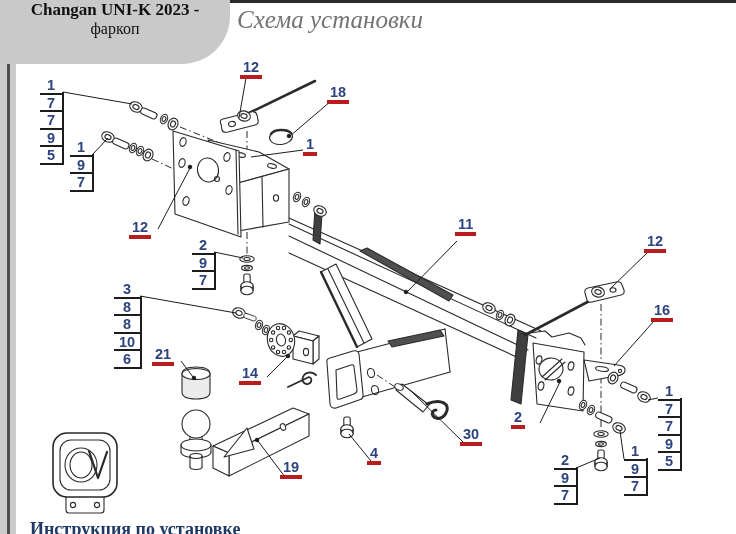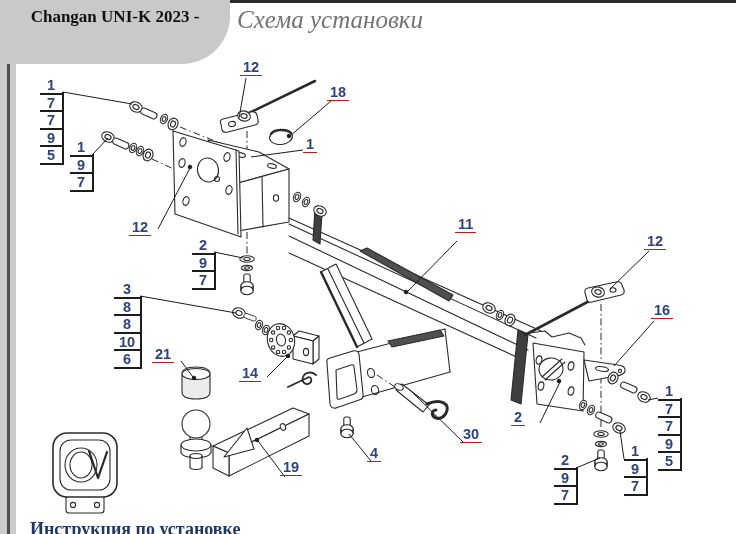--- a/index.html
+++ b/index.html
@@ -3,45 +3,46 @@
 <meta charset="utf-8">
 <style>
   html,body{margin:0;padding:0;background:#fff;}
   #page{position:relative;width:736px;height:534px;background:#fff;overflow:hidden;
         font-family:"Liberation Sans",sans-serif;}
   #edge-strip{position:absolute;left:0;top:0;width:16px;height:534px;background:#cbcbcb;}
   #edge-line{position:absolute;left:7px;top:0;width:2.5px;height:534px;background:#4e4e4e;}
   #top-rule{position:absolute;left:228px;top:0;width:508px;height:3px;background:#2b2b2b;}
   #model-tab{position:absolute;left:0;top:0;width:230px;height:64px;background:#c9c9c9;
              border-bottom-right-radius:48px;text-align:center;z-index:3;}
-  #model-tab .l1{margin-top:7px;font:bold 17px "Liberation Serif",serif;color:#111;}
+  #model-tab .l1{margin-top:0;font:bold 17px "Liberation Serif",serif;color:#111;}
   #model-tab .l2{font:16px "Liberation Serif",serif;color:#111;}
   #page-title{position:absolute;left:237px;top:6px;font:italic 25px "Liberation Serif",serif;
               color:#737373;z-index:3;}
   #footer-caption{position:absolute;left:30px;top:519px;font:bold 18px "Liberation Serif",serif;
                   color:#1f3864;z-index:3;white-space:nowrap;}
   svg.diagram{position:absolute;left:0;top:0;z-index:1;}
   .plabel{position:absolute;z-index:2;font:bold 14.5px "Liberation Sans",sans-serif;
-          color:var(--co,#2d4380);border-bottom:1px solid #b91c1c;line-height:16px;
+          color:var(--co,#2d4380);border-bottom:4px solid #b91c1c;line-height:16px;
           padding:0 3px;}
   .stack{position:absolute;z-index:2;width:22px;}
   .stack.w26{width:26px;}
   .stack .srow{height:17.5px;line-height:15.5px;text-align:center;box-sizing:border-box;
           font:bold 14.5px "Liberation Sans",sans-serif;color:var(--co,#2d4380);
           border-bottom:2px solid #1c1c1c;}
   .stack .vline{position:absolute;right:-1.5px;top:15px;bottom:0;width:2px;background:#1c1c1c;}
 </style>
 </head>
 <body>
 
 <div id="page">
 
   <div id="edge-strip"></div>
   <div id="model-tab">
     <div class="l1">Changan UNI-K 2023 -</div>
+    <div class="l2">фаркоп</div>
   </div>
   <div id="edge-line"></div>
   <div id="top-rule"></div>
   <div id="page-title">Схема установки</div>
 
   <svg class="diagram" width="736" height="534" viewBox="0 0 736 534">
     <defs>
       <g id="hexhead">
           <ellipse rx="6.5" ry="5"></ellipse>
           <ellipse rx="3.2" ry="2.3"></ellipse>

